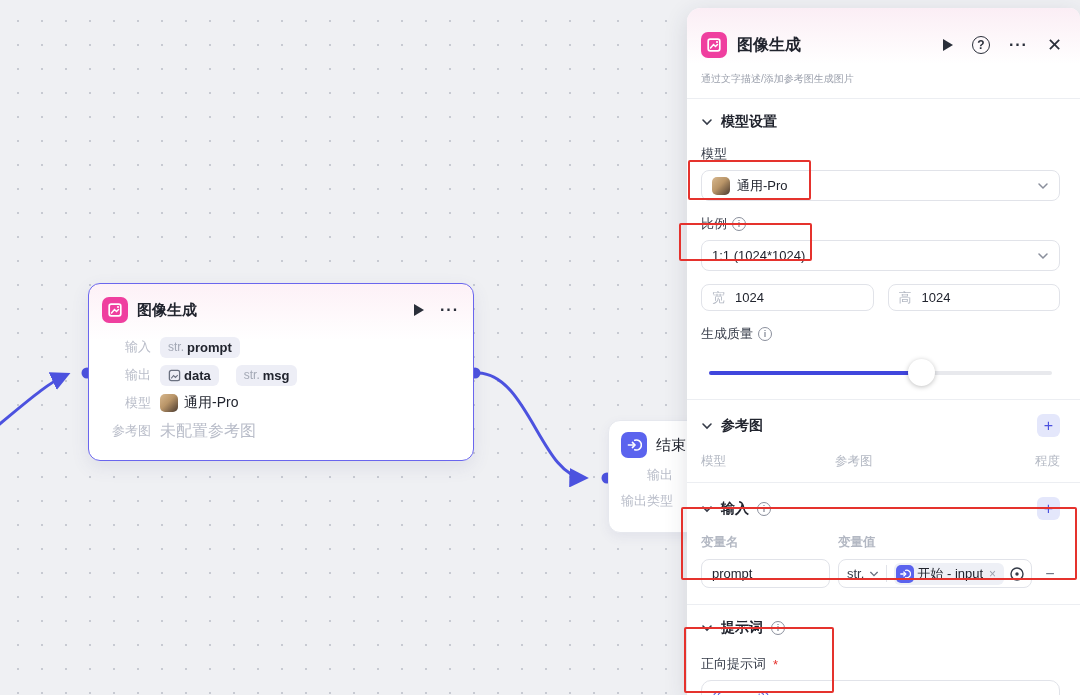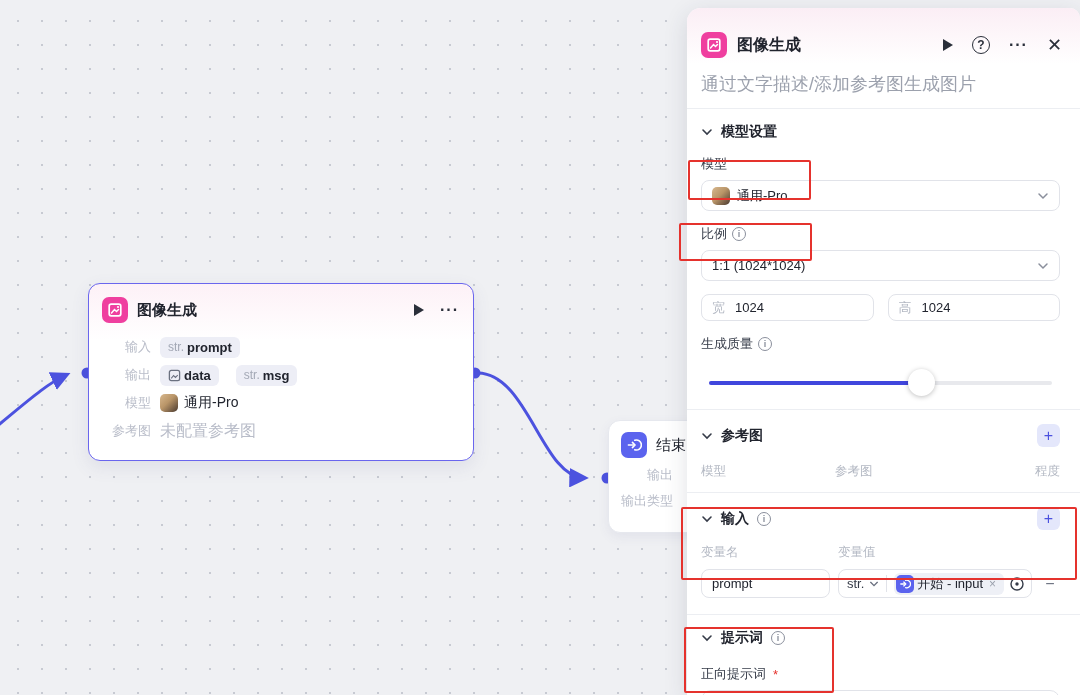--- a/index.html
+++ b/index.html
@@ -54,21 +54,21 @@
     background:#ffffff; border-radius:14px 10px 0 0;
     box-shadow:0 6px 24px rgba(40,50,80,.14); overflow:hidden; }
   .p-head { display:flex; align-items:center; gap:10px; padding:18px 18px 0 14px;
     background:linear-gradient(180deg,#fbeef5 0%,rgba(255,255,255,0) 100%); height:56px; }
   .p-title { font-size:16px; font-weight:bold; color:#21242e; flex:1; }
   .p-actions { display:flex; align-items:center; gap:19px; }
   .help-circ { width:18px; height:18px; border:1.6px solid #2a2f3a; border-radius:50%;
     font-size:12px; font-weight:bold; color:#2a2f3a; display:flex; align-items:center;
     justify-content:center; }
   .x-btn { font-size:18px; color:#2a2f3a; font-weight:normal; }
-  .p-sub { padding:8px 18px 12px 14px; font-size:18px; color:#9ca1ad; }
+  .p-sub { padding:8px 18px 12px 14px; font-size:10px; color:#9ca1ad; }
   .p-div { height:1px; background:#eceef2; margin:0; }
   .section { padding:14px 20px 14px 14px; }
   .sec-head { display:flex; align-items:center; gap:8px; }
   .chev { width:12px; height:12px; flex:none; }
   .sec-title { font-size:14px; font-weight:bold; color:#21242e; }
   .info-ic { width:14px; height:14px; border:1.2px solid #8a8f9c; border-radius:50%;
     font-size:9px; color:#8a8f9c; display:inline-flex; align-items:center;
     justify-content:center; flex:none; font-weight:bold; }
   .fld-label { font-size:13px; color:#353b48; margin:14px 0 7px 0;
     display:flex; align-items:center; gap:5px; }
@@ -84,21 +84,21 @@
     border-radius:2px; background:#e8e9ed; }
   .sl-fill { position:absolute; left:0; top:12px; height:4px; border-radius:2px;
     background:#4046dd; }
   .sl-handle { position:absolute; top:0px; width:27px; height:27px; margin-left:-14px;
     border-radius:50%; background:#fff; box-shadow:0 1px 5px rgba(0,0,0,.25); }
   .plus-btn { width:23px; height:23px; border-radius:6px; background:#e4e7fb;
     color:#4c52df; font-size:16px; display:flex; align-items:center;
     justify-content:center; margin-left:auto; }
   .cols3 { display:flex; margin-top:16px; font-size:12.5px; color:#b3b8c3; }
   .cols3 span:nth-child(1){ width:134px; } .cols3 span:nth-child(2){ flex:1; }
-  .cols2 { display:flex; margin-top:14px; font-size:12.5px; color:#b3b8c3; }
+  .cols2 { display:flex; margin-top:14px; font-size:12.5px; color:#b3b8c3;font-weight:bold; }
   .cols2 span:nth-child(1){ width:137px; }
   .var-row { display:flex; align-items:center; gap:8px; margin-top:8px; }
   .txt-input { width:129px; height:29px; border:1px solid #e1e3e9; border-radius:8px;
     display:flex; align-items:center; padding:0 10px; font-size:13px; color:#21242e; }
   .vv-select { flex:1; height:29px; border:1px solid #e1e3e9; border-radius:8px;
     display:flex; align-items:center; padding:0 6px 0 8px; gap:5px; min-width:0; }
   .vv-type { font-size:13px; color:#353b48; }
   .vv-sep { width:1px; height:17px; background:#e1e3e9; margin:0 2px; }
   .ref-tag { display:flex; align-items:center; gap:3px; background:#eef0f6;
     border-radius:6px; padding:2px 6px 2px 2px; font-size:13px; color:#21242e; flex:1; }

